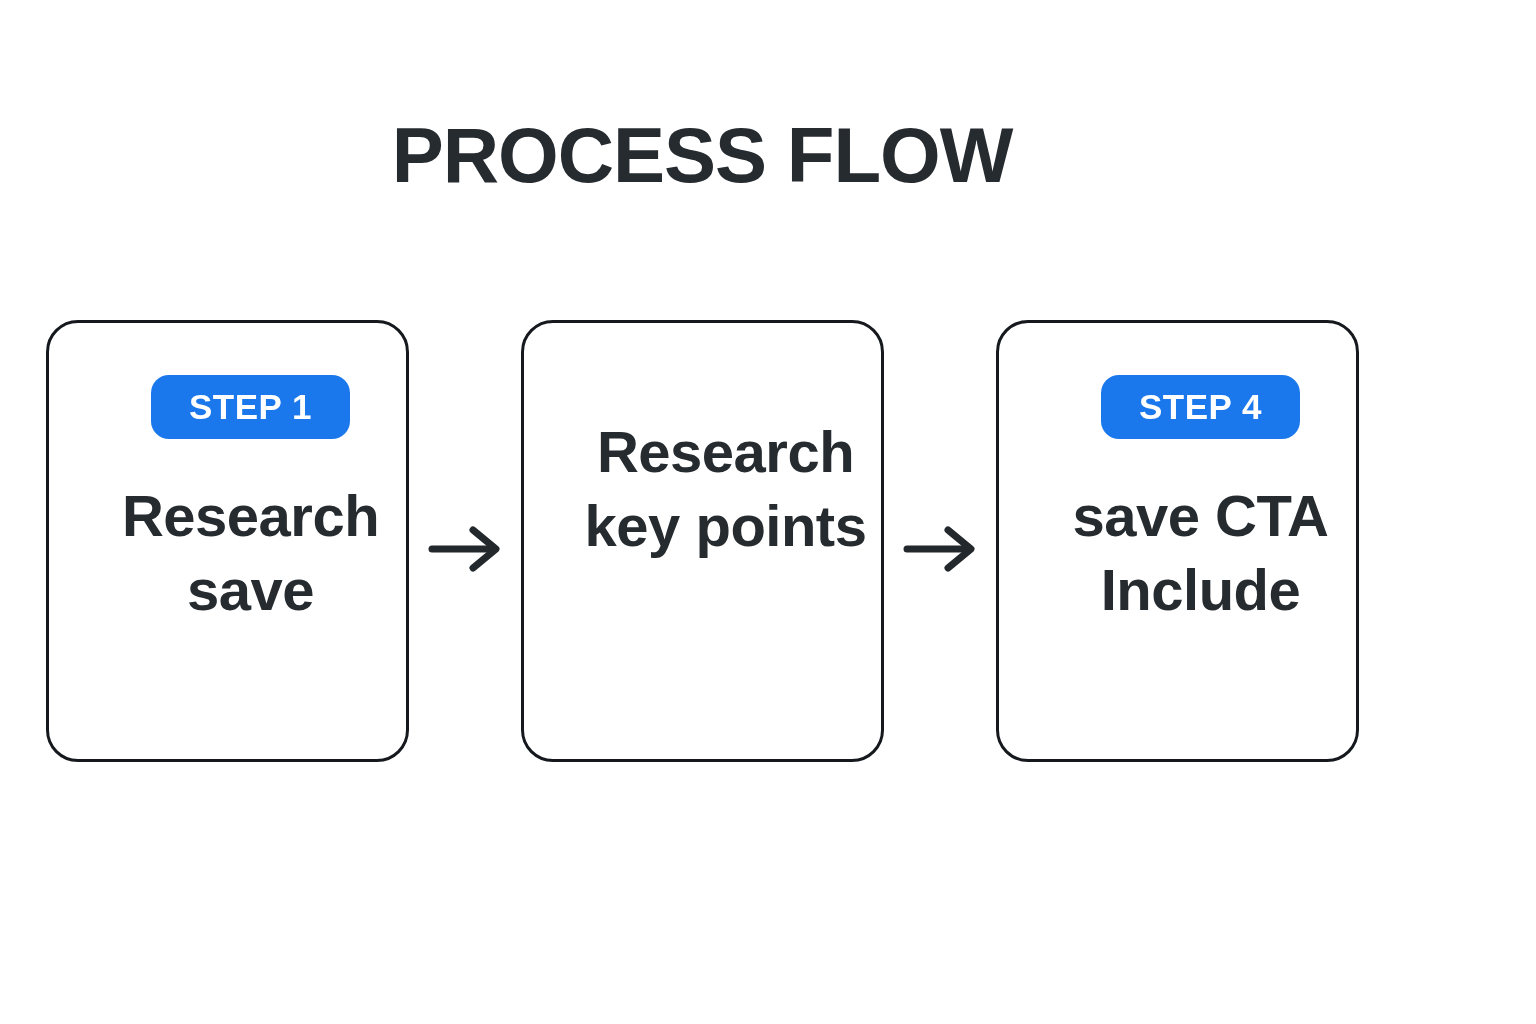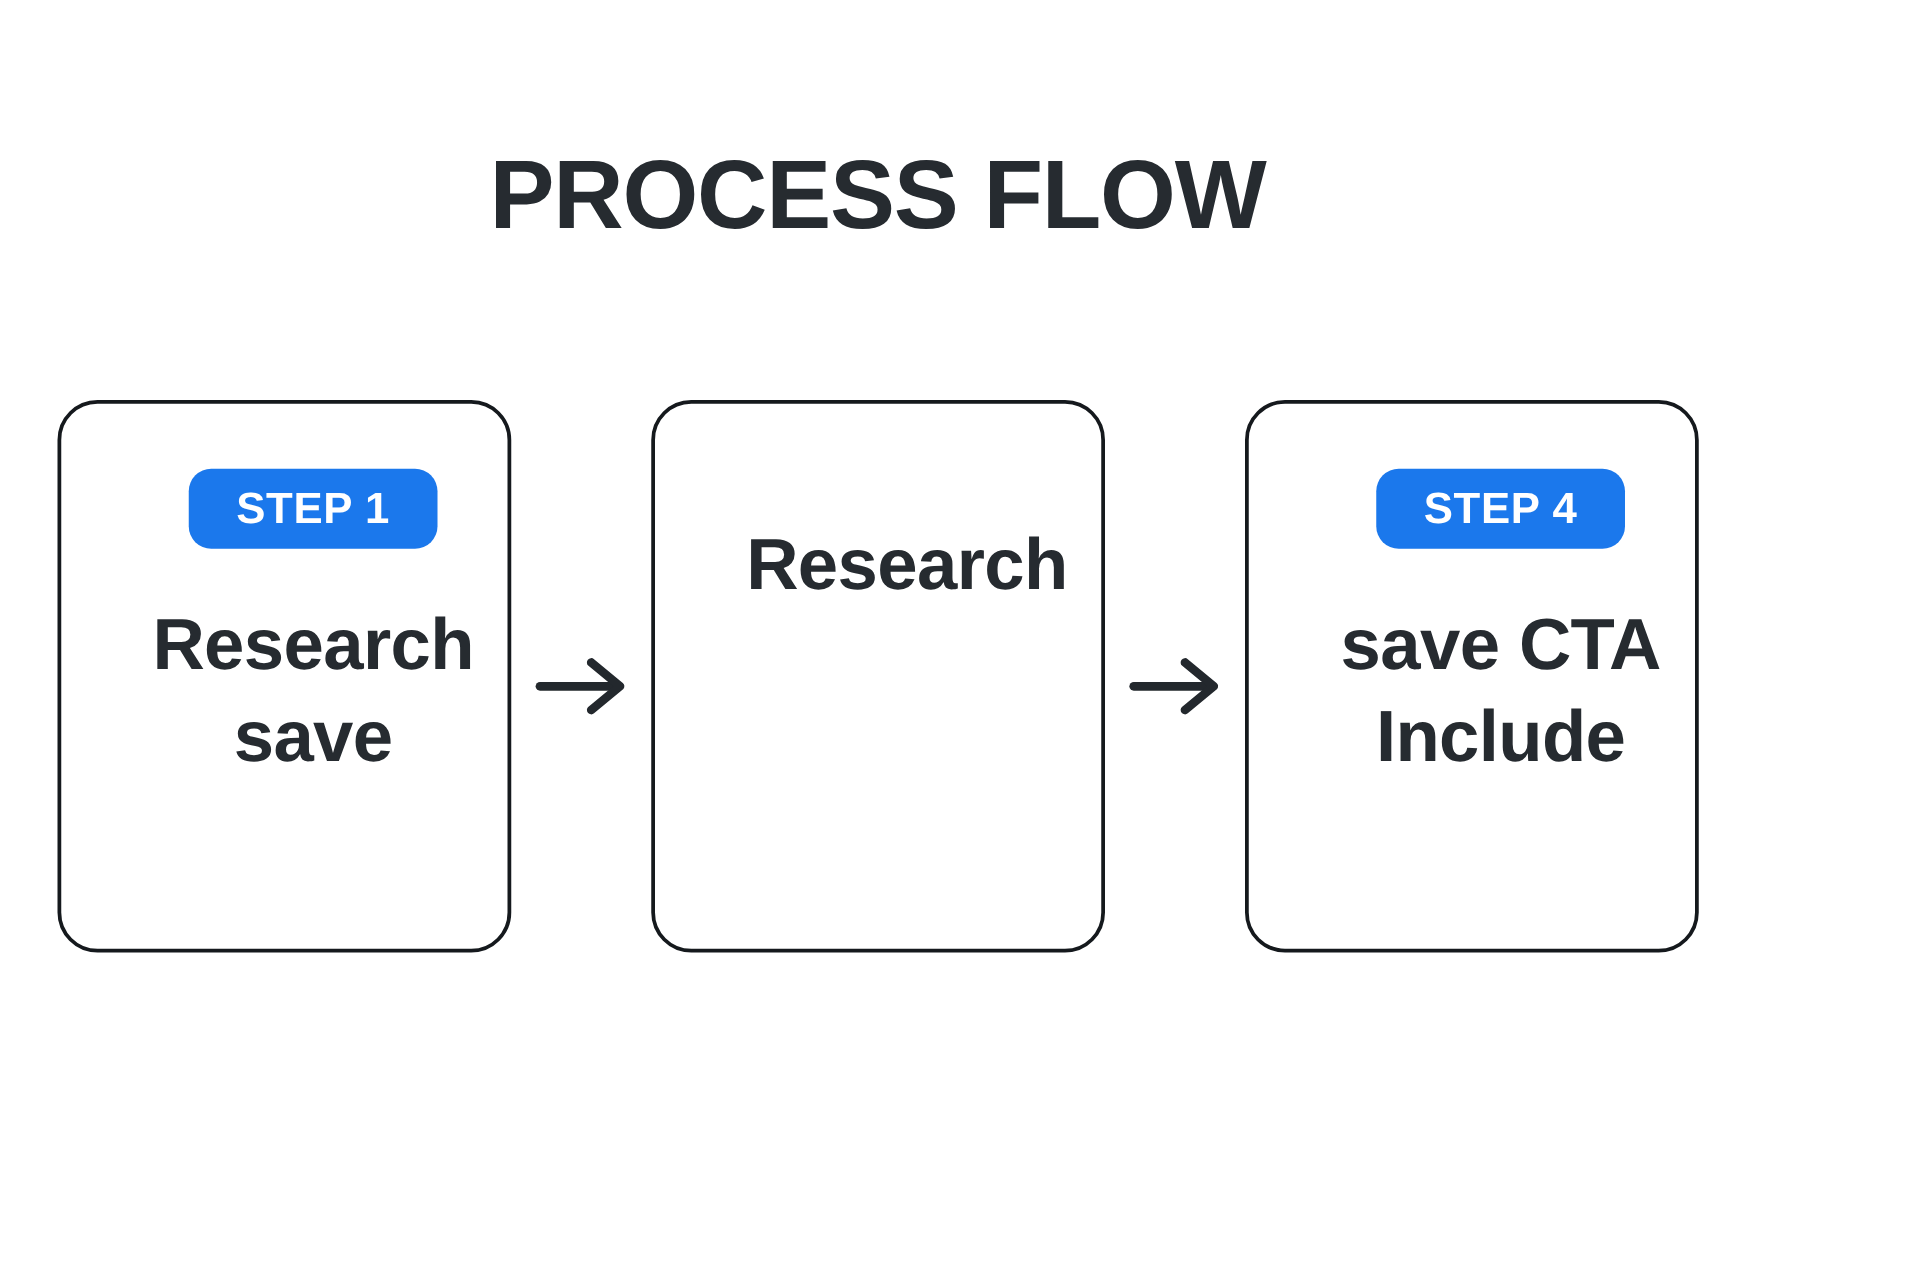--- a/index.html
+++ b/index.html
@@ -115,20 +115,21 @@
     <div class="arrow-cell">
       <svg class="arrow-svg" width="74" height="50" viewBox="0 0 74 50" aria-hidden="true">
         <line x1="4" y1="25" x2="64" y2="25"></line>
         <polyline points="45,6 68,25 45,44"></polyline>
       </svg>
     </div>
 
     <div class="card">
       <div class="card-label">
         <span>Research</span>
+        <span>key points</span>
       </div>
     </div>
 
     <div class="arrow-cell">
       <svg class="arrow-svg" width="74" height="50" viewBox="0 0 74 50" aria-hidden="true">
         <line x1="4" y1="25" x2="64" y2="25"></line>
         <polyline points="45,6 68,25 45,44"></polyline>
       </svg>
     </div>
 

